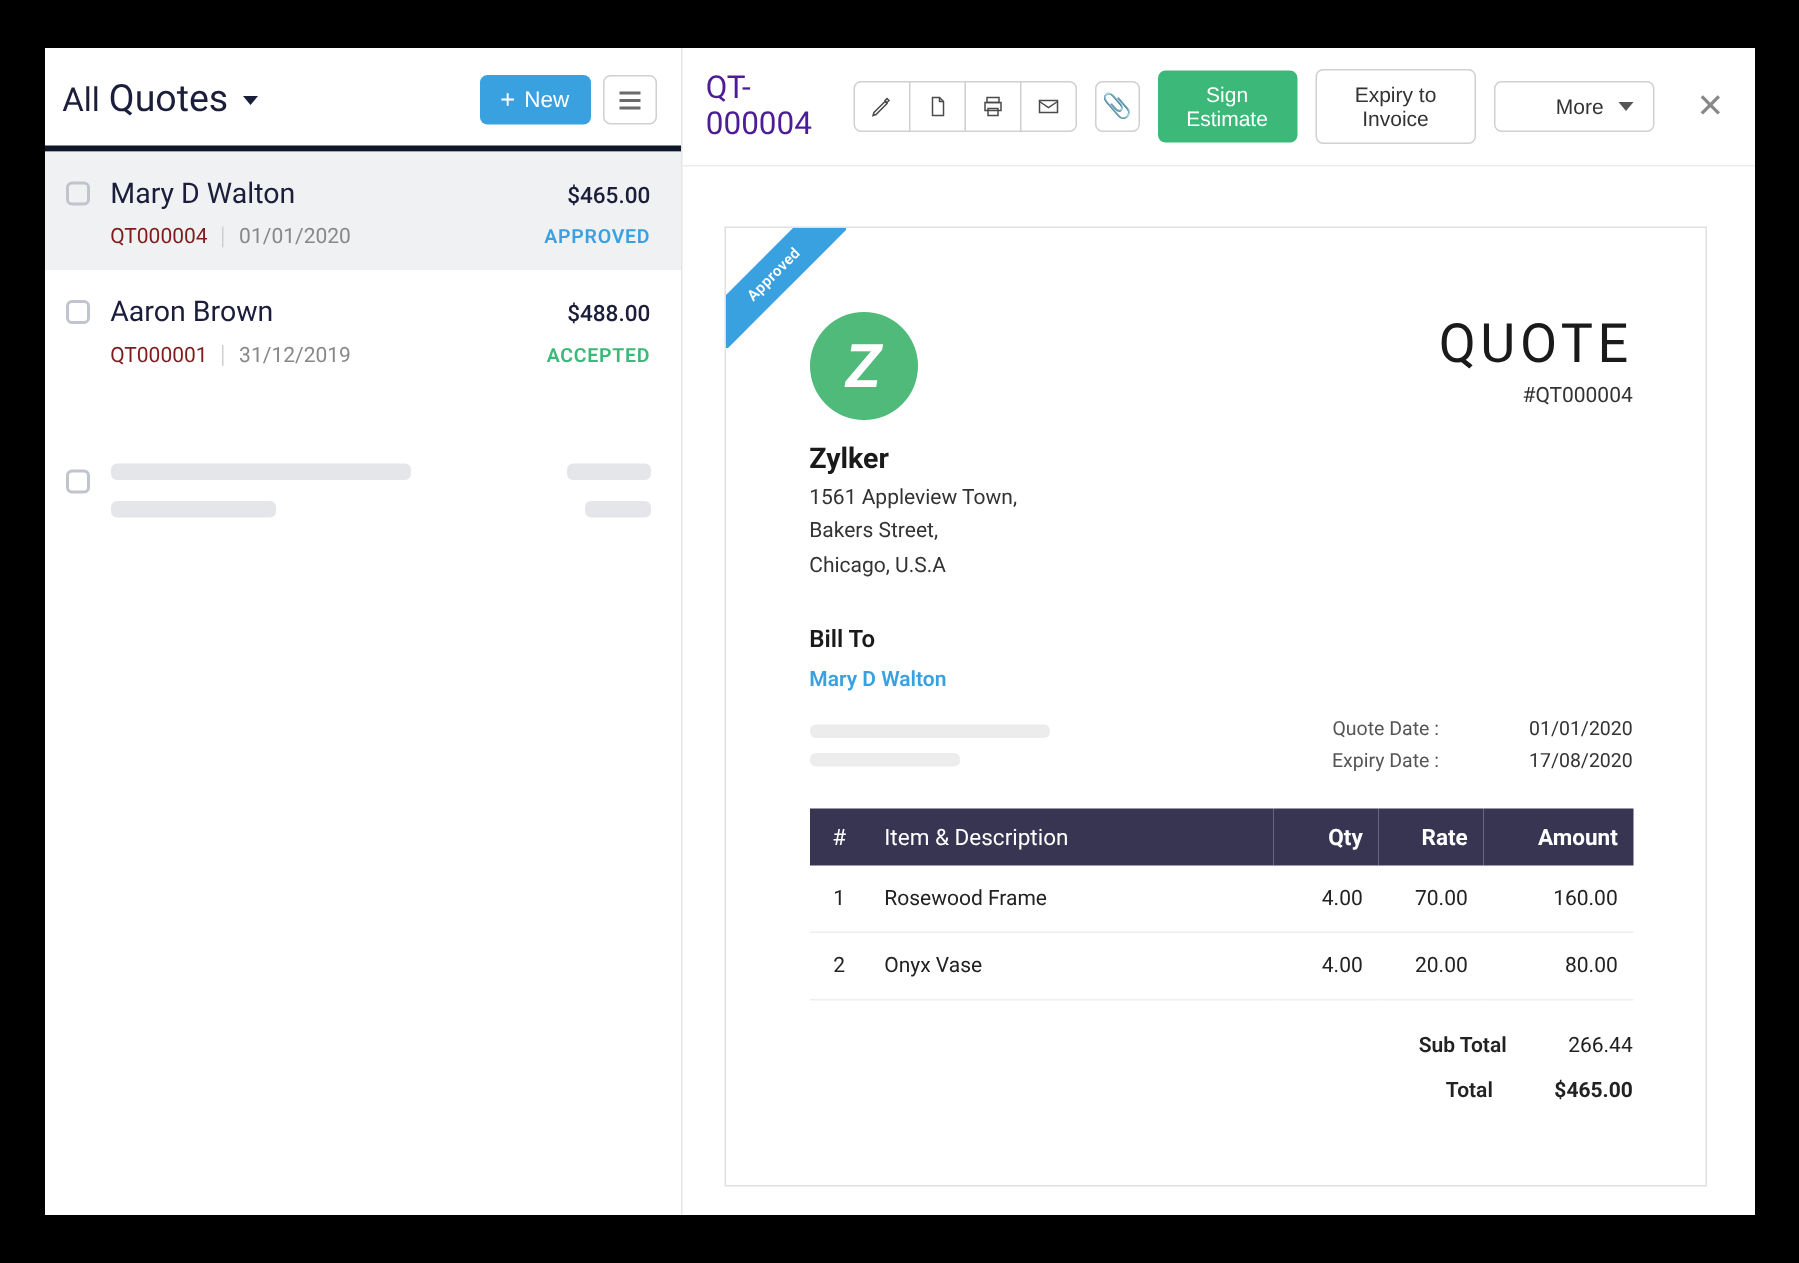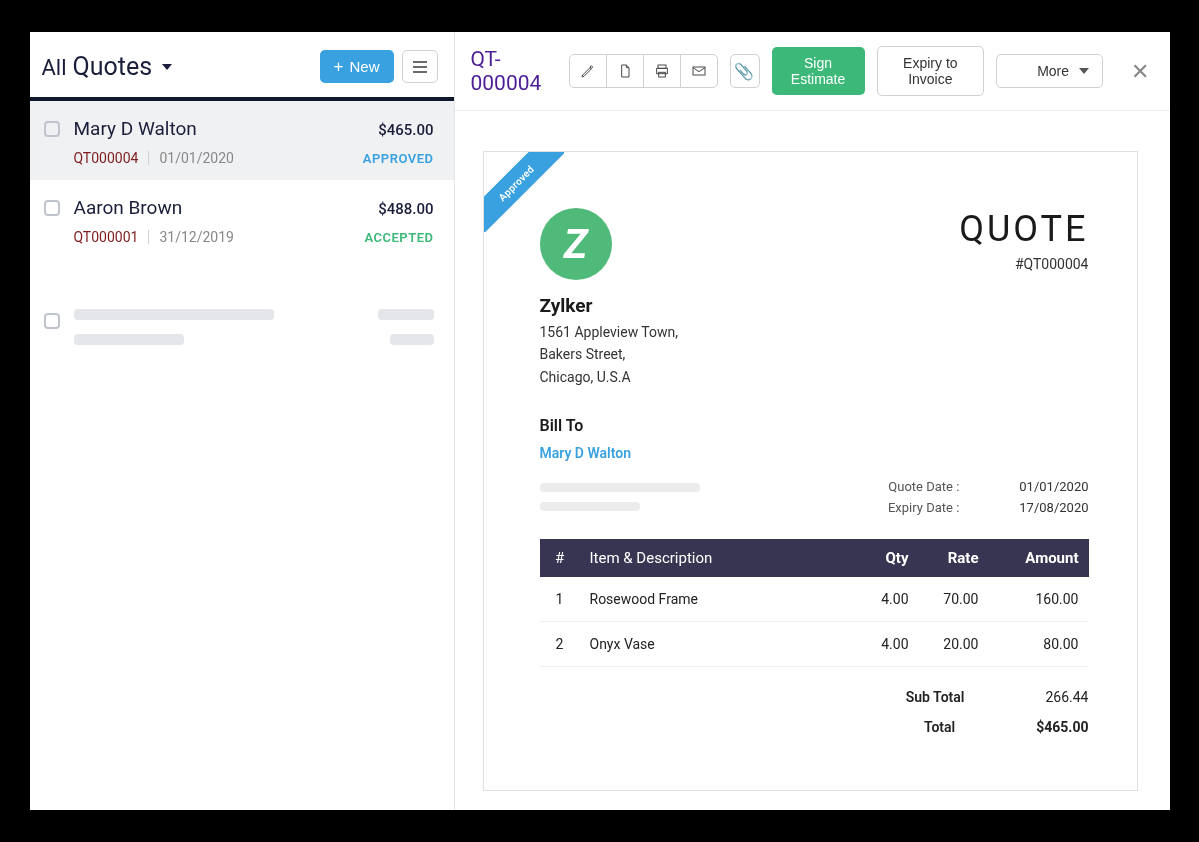--- a/index.html
+++ b/index.html
@@ -87,21 +87,21 @@
 
 .items-table { width: 100%; margin-top: 18px; border-collapse: collapse; }
 .items-table thead th { background: #383552; color: #fff; font-weight: 400; font-size: 15px; padding: 10px 10px; text-align: left; }
 .items-table thead th.num { width: 40px; text-align: center; }
 .items-table thead th.r { text-align: right; font-weight: bold; }
 .items-table tbody td { padding: 14px 10px; font-size: 14px; color: #222; border-bottom: 1px solid #eee; }
 .items-table tbody td.num { text-align: center; }
 .items-table tbody td.r { text-align: right; }
 
 .totals { margin-top: 22px; }
-.total-row { display: flex; justify-content: flex-end; gap: 81px; font-size: 14px; color: #222; margin-bottom: 14px; }
+.total-row { display: flex; justify-content: flex-end; gap: 41px; font-size: 14px; color: #222; margin-bottom: 14px; }
 .total-row .lbl { font-weight: 600; }
 .total-row.grand { font-weight: 700; }
 </style>
 </head>
 <body>
 
 <div class="app">
 
   <div class="sidebar">
     <div class="sidebar-header">

